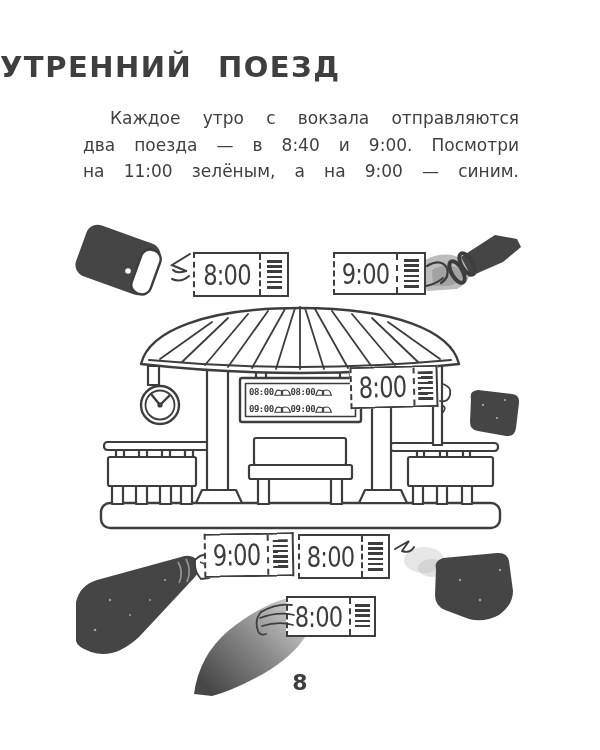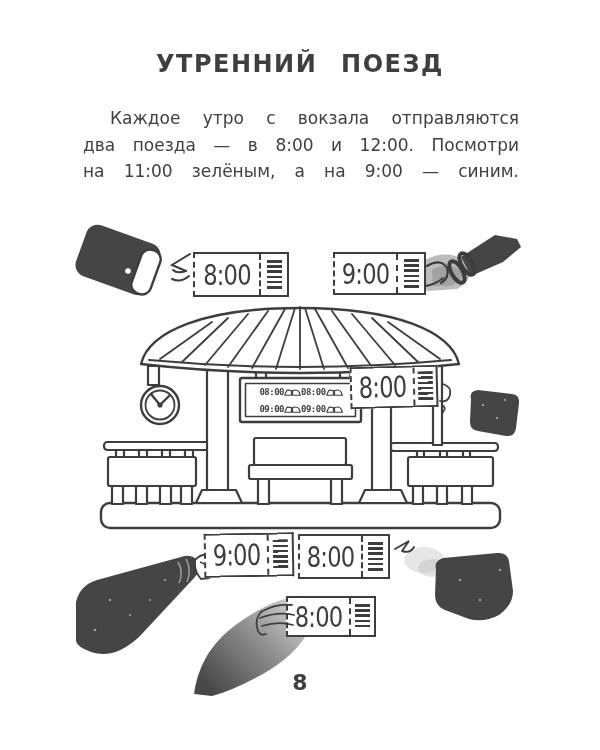--- a/index.html
+++ b/index.html
@@ -2,37 +2,37 @@
 <html><head>
 <meta charset="utf-8">
 <style>
   html,body{margin:0;padding:0;}
   body{
     width:600px;height:750px;position:relative;overflow:hidden;
     background:#ffffff;color:#3d3d3d;
     font-family:"DejaVu Sans",sans-serif;
   }
   .title{
-    position:absolute;top:50px;left:0;right:0;text-align:center;
-    font-size:24px;font-weight:bold;letter-spacing:1.5px;word-spacing:14px;
+    position:absolute;top:50px;left:0;right:0;
+    font-size:29px;font-weight:bold;letter-spacing:1.5px;word-spacing:14px;
     color:#3f3f3f;
   }
   .intro{position:absolute;top:105px;left:83px;width:436px;font-size:17px;line-height:26.5px;color:#3f3f3f;}
   .intro .line{text-align:justify;text-align-last:justify;white-space:nowrap;}
   .intro .line.first{text-indent:27px;}
   .illustration{position:absolute;inset:0;}
   .station-svg{position:absolute;left:0;top:0;z-index:1;}
   .overlay-svg{position:absolute;left:0;top:0;z-index:4;pointer-events:none;}
   
   .board-content{
     position:absolute;left:246px;top:384px;width:110px;height:33px;z-index:2;
     display:flex;flex-direction:column;justify-content:space-around;
     font-family:"DejaVu Sans Mono",monospace;font-size:9px;font-weight:bold;color:#3d3d3d;
   }
-  .board-row{display:flex;align-items:center;justify-content:center;padding:0 3px;height:14px;}
+  .board-row{display:flex;align-items:center;justify-content:flex-start;padding:0 3px;height:14px;}
   .board-time{letter-spacing:-0.5px;}
   
   .ticket{
     position:absolute;z-index:3;box-sizing:border-box;background:#ffffff;
     border:2.4px solid #3d3d3d;border-left-style:dashed;
     display:flex;align-items:stretch;
   }
   .ticket-time{
     flex:1;display:flex;align-items:center;justify-content:center;
     font-size:29px;letter-spacing:-1px;color:#3d3d3d;
@@ -58,21 +58,21 @@
     font-size:22px;font-weight:bold;color:#3d3d3d;
   }
 </style>
 </head>
 <body>
 
 <div class="title">УТРЕННИЙ ПОЕЗД</div>
 
 <div class="intro">
   <div class="line first">Каждое утро с вокзала отправляются</div>
-  <div class="line">два поезда — в 8:00 и 12:00. Посмотри</div>
+  <div class="line">два поезда — в 8:40 и 9:00. Посмотри</div>
   <div class="line">на 11:00 зелёным, а на 9:00 — синим.</div>
 </div>
 
 <div class="illustration">
 
   <svg class="station-svg" width="600" height="750" viewBox="0 0 600 750">
     <defs>
       <linearGradient id="armGrad" gradientUnits="userSpaceOnUse" x1="210" y1="690" x2="300" y2="600">
         <stop offset="0" stop-color="#474747"></stop>
         <stop offset="0.55" stop-color="#8f8f8f"></stop>

